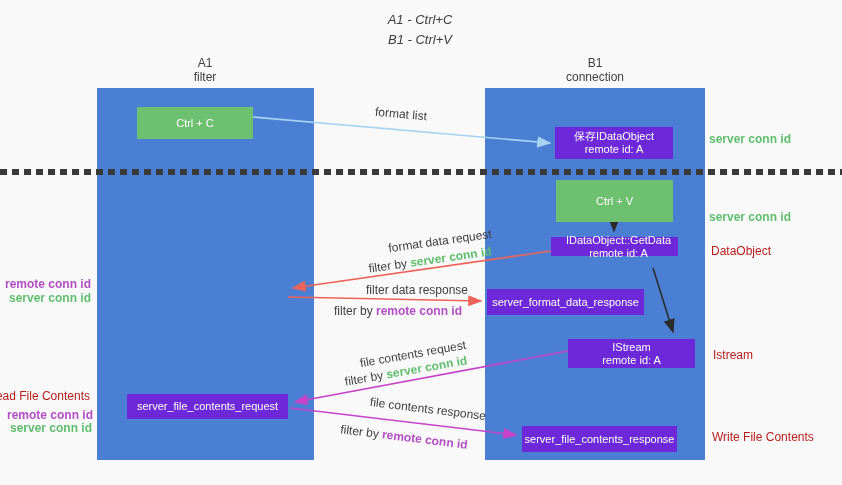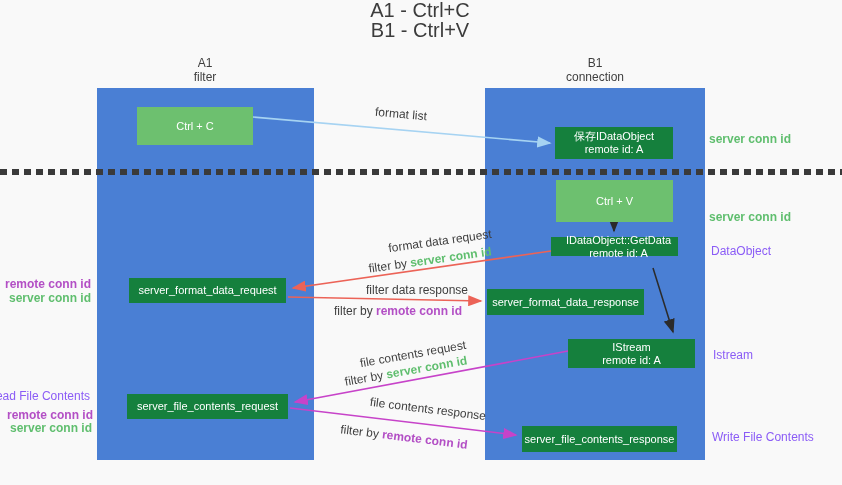--- a/index.html
+++ b/index.html
@@ -7,23 +7,24 @@
   body {
     font-family: "Liberation Sans", sans-serif;
     background: #f9f9f9;
     position: relative;
     overflow: hidden;
     color: #3d3d3d;
   }
   .stage { position: absolute; inset: 0; width: 842px; height: 485px; }
 
   .title {
-    position: absolute; left: 300px; top: 0; width: 240px;
-    text-align: center; font-size: 20px; color: #3c3c3c; line-height: 20px;
+    position: absolute; left: 300px; top: 10px; width: 240px;
+    text-align: center; font-size: 13px; color: #3c3c3c; line-height: 20px;
     z-index: 5;
+    font-style: italic;
   }
 
   .col-header {
     position: absolute; width: 220px; text-align: center;
     font-size: 12px; color: #3f3f3f; line-height: 14px; z-index: 5;
   }
   .col-header.left  { left: 95px;  top: 56px; }
   .col-header.right { left: 485px; top: 56px; }
 
   .lifeline {
@@ -41,37 +42,37 @@
 
   svg.arrows { position: absolute; inset: 0; z-index: 2; pointer-events: none; }
 
   .node {
     position: absolute; z-index: 3;
     display: flex; flex-direction: column; align-items: center; justify-content: center;
     color: #ffffff; font-size: 11px; line-height: 13px; text-align: center;
     white-space: nowrap;
   }
   .node.green  { background: #6dc06f; }
-  .node.orange { background: #15803d; align-items: center; }
+  .node.orange { background: #6d28d9; align-items: center; }
 
   .edge-label {
     position: absolute; z-index: 3; white-space: nowrap;
     font-size: 12px; color: #3f3f3f;
   }
   .accent-green  { color: #5fbe6e; font-weight: bold; }
   .accent-purple { color: #b34fc5; font-weight: bold; }
 
   .side-label {
     position: absolute; z-index: 5; white-space: nowrap;
     font-size: 12px; line-height: 14px;
   }
-  .side-label.dark { color: #8b5cf6; }
+  .side-label.dark { color: #b91c1c; }
   .side-label.right-align { text-align: right; }
 
-  #n-ctrl-c   { left:137px; top:107px; width:116px; height:38px; }
+  #n-ctrl-c   { left:137px; top:107px; width:116px; height:32px; }
   #n-save-obj { left:555px; top:127px; width:118px; height:32px; }
   #n-ctrl-v   { left:556px; top:180px; width:117px; height:42px; }
   #n-getdata  { left:551px; top:237px; width:127px; height:19px;padding-left:8px; }
   #n-fmt-req  { left:129px; top:278px; width:157px; height:25px; }
   #n-fmt-res  { left:487px; top:289px; width:157px; height:26px; }
   #n-istream  { left:568px; top:339px; width:127px; height:29px; }
   #n-file-req { left:127px; top:394px; width:161px; height:25px; }
   #n-file-res { left:522px; top:426px; width:155px; height:26px; }
 
   #lbl-format-list { left:401px; top:114px; transform: translate(-50%,-50%) rotate(5deg); }
@@ -155,23 +156,20 @@
 
   <div class="node green" id="n-ctrl-v">
     <span>Ctrl + V</span>
   </div>
 
   <div class="node orange" id="n-getdata">
     <span>IDataObject::GetData</span>
     <span>remote id: A</span>
   </div>
 
-  <div class="node orange" id="n-fmt-req">
-    <span>server_format_data_request</span>
-  </div>
 
   <div class="node orange" id="n-fmt-res">
     <span>server_format_data_response</span>
   </div>
 
   <div class="node orange" id="n-istream">
     <span>IStream</span>
     <span>remote id: A</span>
   </div>
 

